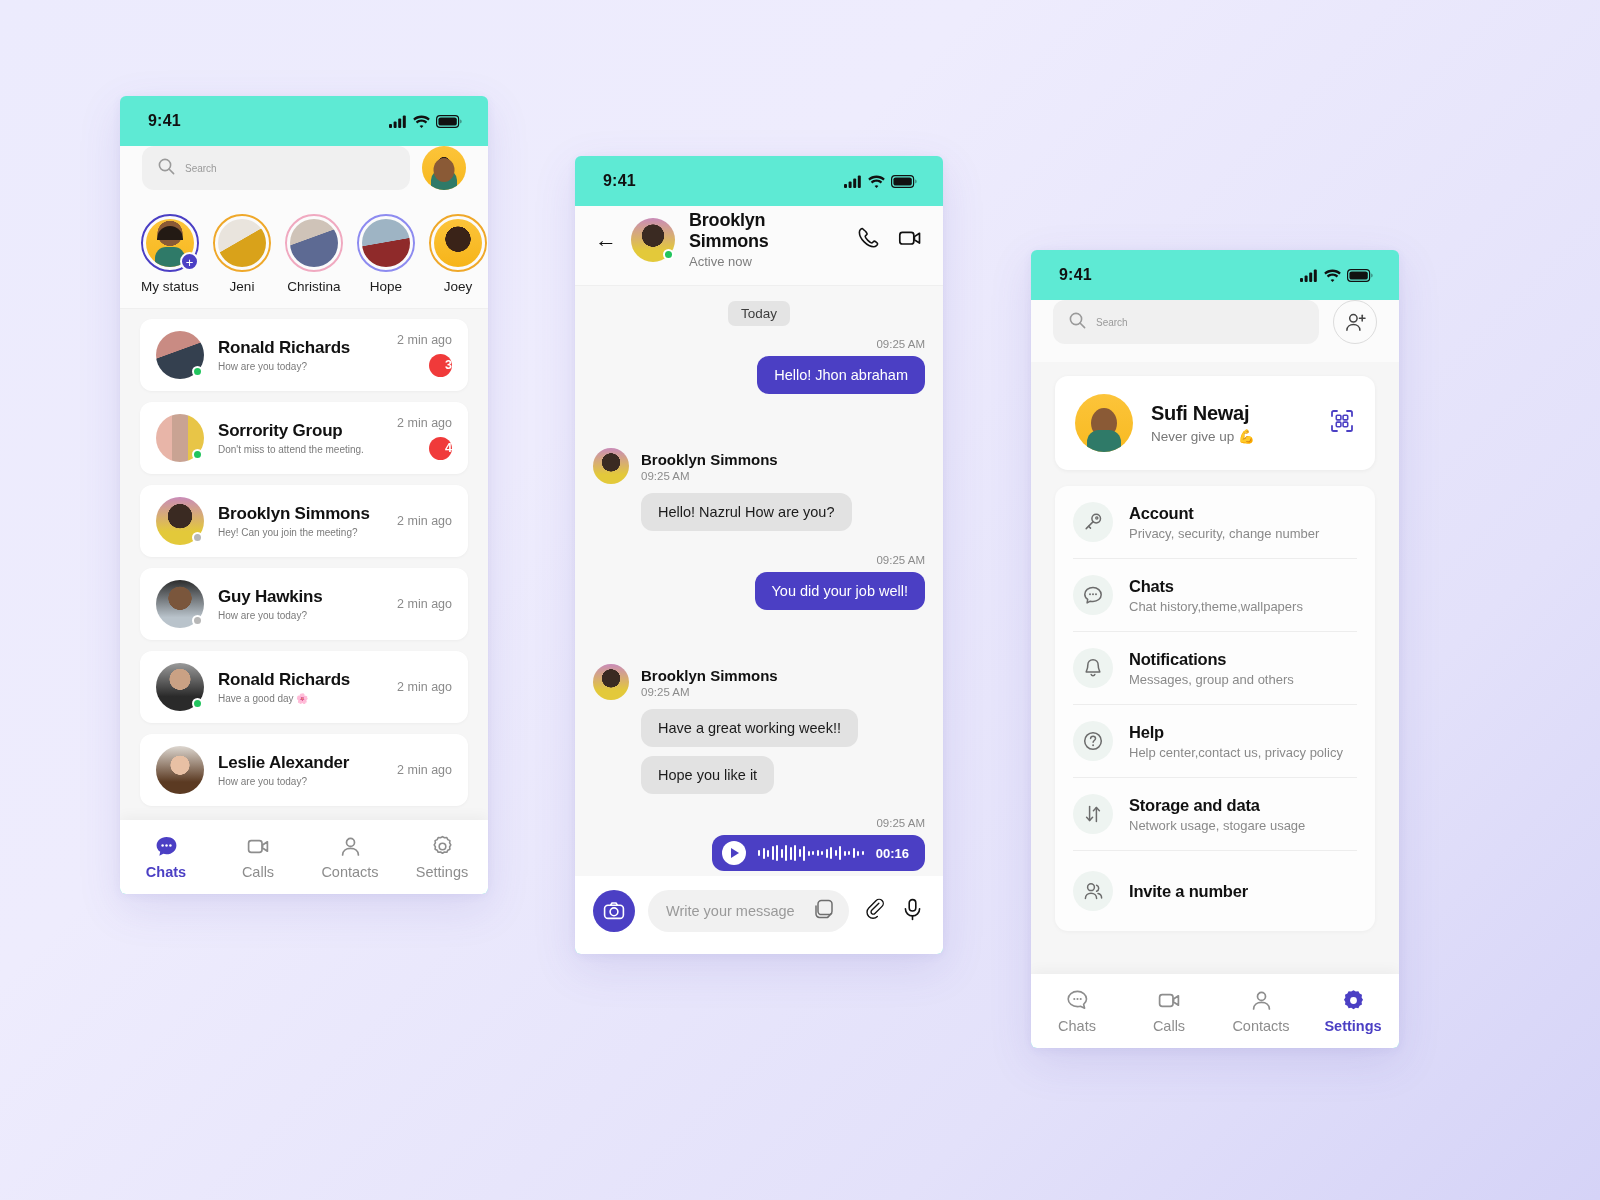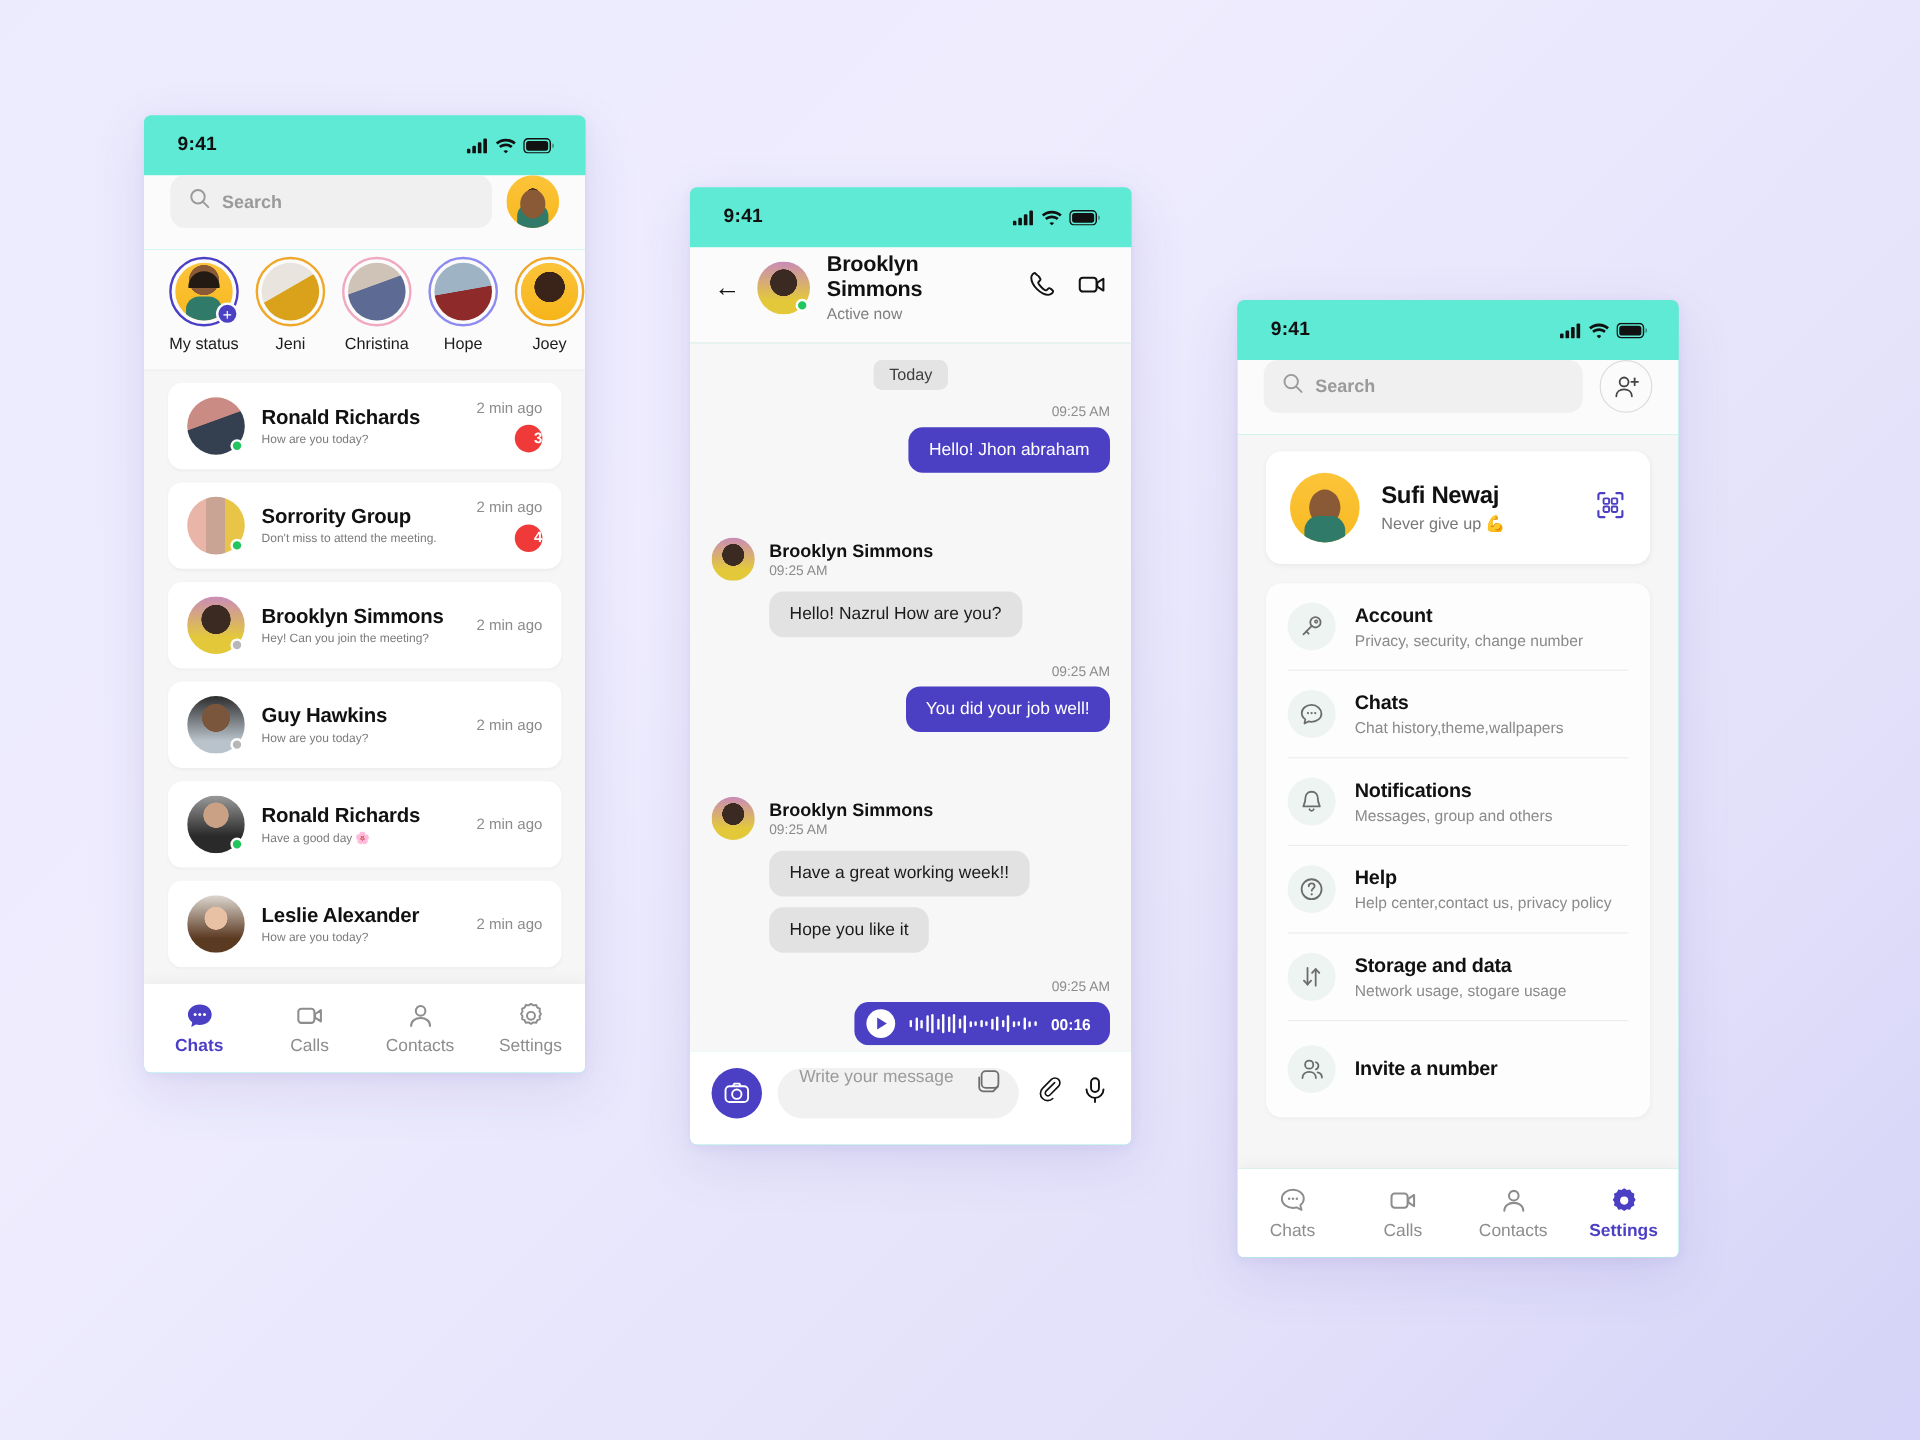--- a/index.html
+++ b/index.html
@@ -31,21 +31,21 @@
   .avatar{ border-radius:50%; background-size:cover; background-position:center; position:relative; flex:0 0 auto;}
   .dot{ position:absolute; right:1px; bottom:2px; width:11px; height:11px; border-radius:50%;
         border:2px solid #fff;}
   .dot.on{ background:#22c55e; } .dot.off{ background:#b7b7b7; }
 
   
   .p1-top{ background:#fbfbfb; padding:0 22px 18px 22px; }
   .searchwrap{ display:flex; align-items:center; gap:12px; }
   .searchbox{ flex:1; height:44px; background:#f0f0f0; border-radius:12px;
      display:flex; align-items:center; gap:10px; padding:0 16px; }
-  .searchbox .ph{ color:#9a9a9a; font-size:15px;font-weight:bold; }
+  .searchbox .ph{ color:#9a9a9a; font-size:10px; }
   .me-avatar{ width:44px; height:44px; border-radius:50%;
       background:radial-gradient(circle at 50% 38%, #2e2016 0 16%, transparent 17%),
                  linear-gradient(#fcc43a,#f7b81e);
       position:relative; overflow:hidden; flex:0 0 auto;}
   .me-avatar::after{ content:""; position:absolute; left:50%; top:54%; transform:translateX(-50%);
       width:26px; height:26px; border-radius:10px 10px 0 0; background:#2f7a68; }
   .me-avatar::before{ content:""; position:absolute; left:50%; top:28%; transform:translateX(-50%);
       width:21px; height:24px; border-radius:50%; background:#8a5a36; z-index:1;}
 
   .stories{ background:#fbfbfb; display:flex; gap:0; padding:6px 14px 14px 14px;
@@ -108,21 +108,21 @@
   .play i{ width:0;height:0;border-left:8px solid #4b3fc4;border-top:5px solid transparent;
      border-bottom:5px solid transparent; margin-left:2px; display:block;}
   .wave{ display:flex; align-items:center; gap:2.5px; height:20px;}
   .wave b{ width:2px; background:#fff; border-radius:1px; display:block; }
   .vtime{ font-size:13px; font-weight:600; }
   .composer{ flex:0 0 auto; background:#fff; padding:14px 18px 22px 18px; display:flex;
      align-items:center; gap:13px; }
   .cam{ width:42px; height:42px; border-radius:50%; background:#4b3fc4; display:flex;
      align-items:center; justify-content:center; flex:0 0 auto;}
   .inputbox{ flex:1; height:42px; background:#f1f1f1; border-radius:21px; display:flex;
-     align-items:flex-start; padding:0 14px 0 18px; gap:8px;}
+     align-items:center; padding:0 14px 0 18px; gap:8px;}
   .inputbox .ph{ flex:1; color:#9a9a9a; font-size:14.5px; }
 
   
   .s-top{ background:#fbfbfb; padding:0 22px 18px 22px; display:flex; align-items:center; gap:14px;}
   .s-add{ width:44px;height:44px;border-radius:50%;border:1.5px solid #dcdcdc;display:flex;
      align-items:center;justify-content:center;flex:0 0 auto;}
   .s-body{ flex:1; background:#f6f6f6; padding:14px 24px 0 24px; overflow:hidden;}
   .profcard{ background:#fff; border-radius:13px; padding:18px 20px; display:flex; align-items:center;
      gap:18px; box-shadow:0 1px 4px rgba(0,0,0,.05); }
   .profcard .pa{ width:58px;height:58px;border-radius:50%;flex:0 0 auto; overflow:hidden; position:relative;

